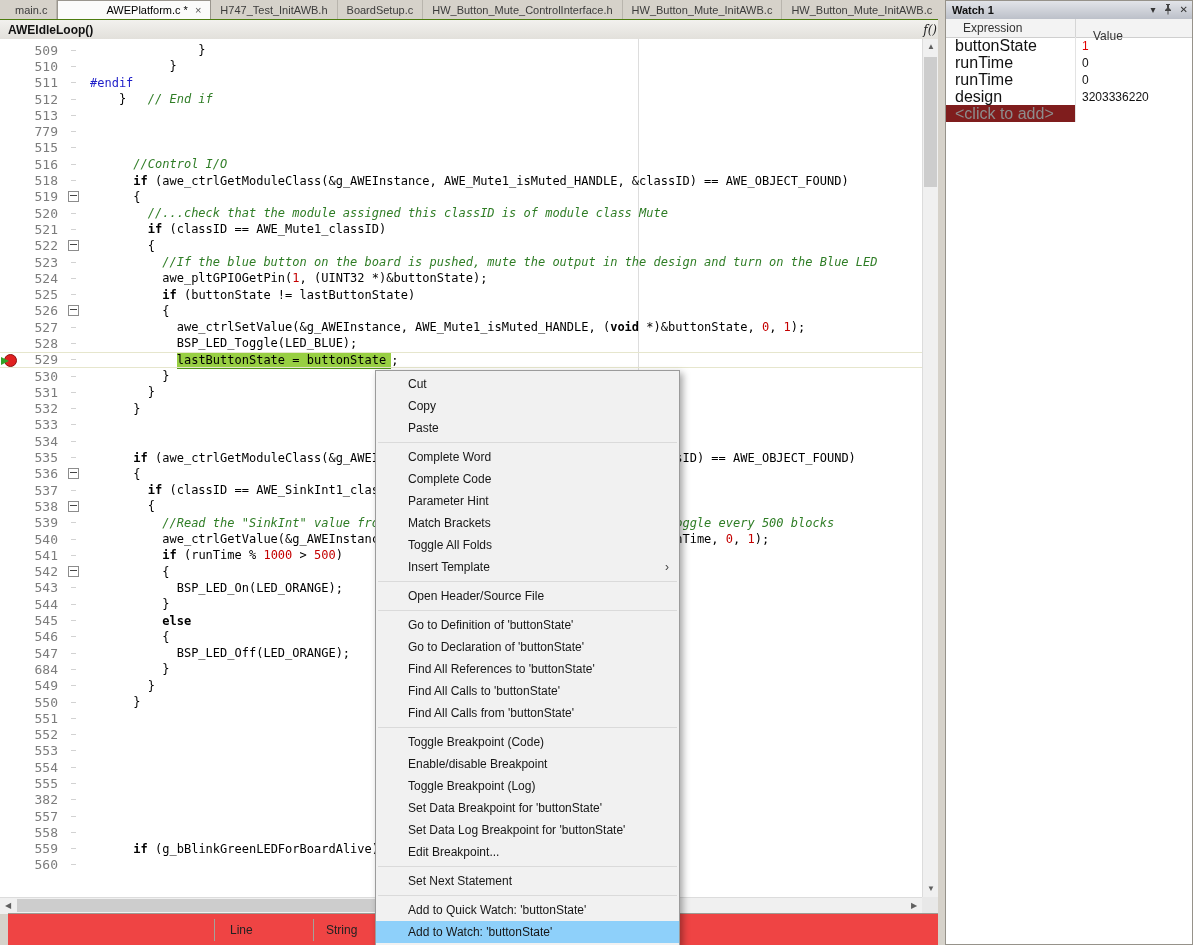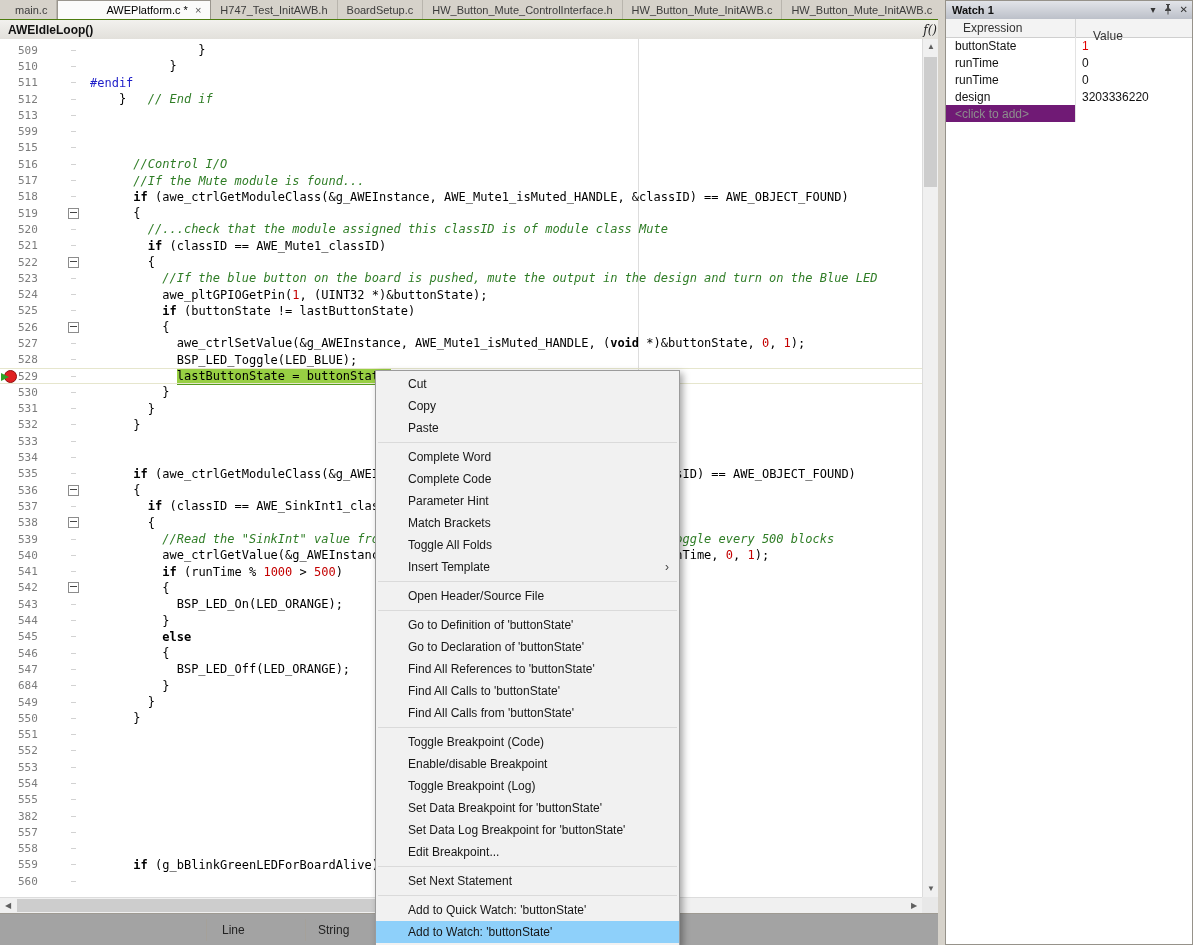--- a/index.html
+++ b/index.html
@@ -27,22 +27,22 @@
 
   
   .code-area{position:absolute;left:0;top:39px;width:922px;height:858px;
              background:#fff;overflow:hidden;}
   .guide-line{position:absolute;left:638px;top:0;bottom:0;width:1px;background:#dddddd;}
   .code-rows{position:absolute;left:0;top:3px;right:0;}
   .code-row{display:flex;height:16.3px;align-items:center;position:relative;}
   .code-row.current::after{content:'';position:absolute;inset:0;
       border-top:1px solid #e6e6cd;border-bottom:1px solid #e6e6cd;pointer-events:none;}
   .bp-col{width:18px;flex:0 0 18px;position:relative;height:100%;}
-  .line-num{width:40px;flex:0 0 40px;text-align:left;padding-right:5px;
-            font-family:"DejaVu Sans Mono",monospace;font-size:11px;color:#7c7c7c;}
+  .line-num{width:40px;flex:0 0 40px;text-align:right;padding-right:5px;
+            font-family:"DejaVu Sans Mono",monospace;font-size:13px;color:#7c7c7c;}
   .fold-col{width:20px;flex:0 0 20px;display:flex;align-items:center;justify-content:center;}
   .fold-box{width:9px;height:9px;border:1px solid #8c8c8c;background:#fff;position:relative;}
   .fold-box::after{content:'';position:absolute;left:1px;right:1px;top:3px;height:1px;background:#444;}
   .fold-dash{width:5px;height:1px;background:#d2d2d2;}
   .code-text{padding-left:7px;white-space:pre;
              font-family:"DejaVu Sans Mono",monospace;font-size:12px;color:#000;}
   .seg-plain{color:#000;}
   .seg-comment{color:#2f7d26;font-style:italic;}
   .seg-preproc{color:#1d1dc8;}
   .seg-keyword{color:#000;font-weight:bold;}
@@ -64,22 +64,22 @@
   .vscroll .thumb{position:absolute;left:1px;top:18px;width:13px;height:130px;background:#cdcdcd;}
   .hscroll{position:absolute;left:0;top:897px;width:922px;height:16px;background:#f0f0f0;
            border-top:1px solid #dcdcdc;}
   .hscroll .arr{position:absolute;top:0;width:16px;height:16px;text-align:center;
                 font-size:8px;line-height:16px;color:#606060;}
   .hscroll .left{left:0;} .hscroll .right{right:0;}
   .hscroll .thumb{position:absolute;left:17px;top:1px;height:13px;width:620px;background:#cdcdcd;}
   .scroll-corner{position:absolute;left:922px;top:897px;width:16px;height:16px;background:#e8e8e8;}
 
   
-  .status-bar{position:absolute;left:0;top:913px;width:938px;height:32px;
-              background:#a3a3a3;border-top:1px solid #9e9a92;}
+  .status-bar{position:absolute;left:8px;top:913px;width:938px;height:32px;
+              background:#ef4444;border-top:1px solid #9e9a92;}
   .status-sep{position:absolute;top:5px;bottom:5px;width:1px;background:#a5a19a;}
   .status-label{position:absolute;top:9px;font-size:12px;color:#222;}
 
   
   .splitter{position:absolute;left:938px;top:0;width:7px;height:945px;background:#d6d2ca;}
 
   
   .watch{position:absolute;left:945px;top:0;width:248px;height:945px;background:#fff;
          border:1px solid #96928a;box-sizing:border-box;}
   .watch-header{position:absolute;left:0;top:0;right:0;height:18px;
@@ -89,23 +89,23 @@
   .watch-hicons{position:absolute;right:4px;top:0;height:18px;display:flex;align-items:center;gap:7px;}
   .watch-hicon{font-size:10px;color:#333;line-height:1;}
   .watch-cols{position:absolute;left:0;top:18px;right:0;height:18px;display:flex;
               background:#f3f3f3;border-bottom:1px solid #cfcfcf;}
   .watch-colcell{font-size:12px;color:#333;display:flex;align-items:center;padding-left:17px;box-sizing:border-box;}
   .watch-colcell.exp{width:130px;border-right:1px solid #d5d5d5;}
   .watch-colcell.val{flex:1;margin-top:16px;}
   .watch-rows{position:absolute;left:0;top:36px;right:0;}
   .watch-row{display:flex;height:17px;align-items:center;}
   .w-exp{width:130px;flex:0 0 130px;padding-left:9px;box-sizing:border-box;
-         border-right:1px solid #e3e3e3;font-size:12px;color:#111;height:100%;
+         border-right:1px solid #e3e3e3;font-size:16px;color:#111;height:100%;
          display:flex;align-items:center;}
-  .w-exp.placeholder{background:#701a75;color:#8d8d8d;}
+  .w-exp.placeholder{background:#7f1d1d;color:#8d8d8d;}
   .w-val{padding-left:6px;font-size:12px;color:#111;}
 
   
   .context-menu{position:absolute;left:375px;top:370px;width:303px;background:#f1f1f1;
                 border:1px solid #9b9b9b;box-shadow:3px 3px 7px rgba(0,0,0,.35);
                 padding:2px 0;z-index:50;}
   .menu-item{height:22px;line-height:22px;padding-left:32px;font-size:12px;color:#161616;
              position:relative;white-space:nowrap;}
   .menu-item.highlighted{background:#8ed0fa;}
   .menu-sep{height:1px;background:#dadada;margin:3px 2px;}
@@ -185,49 +185,41 @@
         <div class="code-row">
           <span class="bp-col"></span>
           <span class="line-num">513</span>
           <span class="fold-col">
             <span class="fold-dash"></span>
           </span>
           <span class="code-text"></span>
         </div>
         <div class="code-row">
           <span class="bp-col"></span>
-          <span class="line-num">599</span>
+          <span class="line-num">779</span>
           <span class="fold-col">
             <span class="fold-dash"></span>
           </span>
           <span class="code-text"></span>
         </div>
         <div class="code-row">
           <span class="bp-col"></span>
           <span class="line-num">515</span>
           <span class="fold-col">
             <span class="fold-dash"></span>
           </span>
           <span class="code-text"></span>
         </div>
         <div class="code-row">
           <span class="bp-col"></span>
           <span class="line-num">516</span>
           <span class="fold-col">
             <span class="fold-dash"></span>
           </span>
           <span class="code-text"><span class="seg-plain">      </span><span class="seg-comment">//Control I/O</span></span>
-        </div>
-        <div class="code-row">
-          <span class="bp-col"></span>
-          <span class="line-num">517</span>
-          <span class="fold-col">
-            <span class="fold-dash"></span>
-          </span>
-          <span class="code-text"><span class="seg-plain">      </span><span class="seg-comment">//If the Mute module is found...</span></span>
         </div>
         <div class="code-row">
           <span class="bp-col"></span>
           <span class="line-num">518</span>
           <span class="fold-col">
             <span class="fold-dash"></span>
           </span>
           <span class="code-text"><span class="seg-plain">      </span><span class="seg-keyword">if</span><span class="seg-plain"> (awe_ctrlGetModuleClass(&amp;g_AWEInstance, AWE_Mute1_isMuted_HANDLE, &amp;classID) == AWE_OBJECT_FOUND)</span></span>
         </div>
         <div class="code-row">

